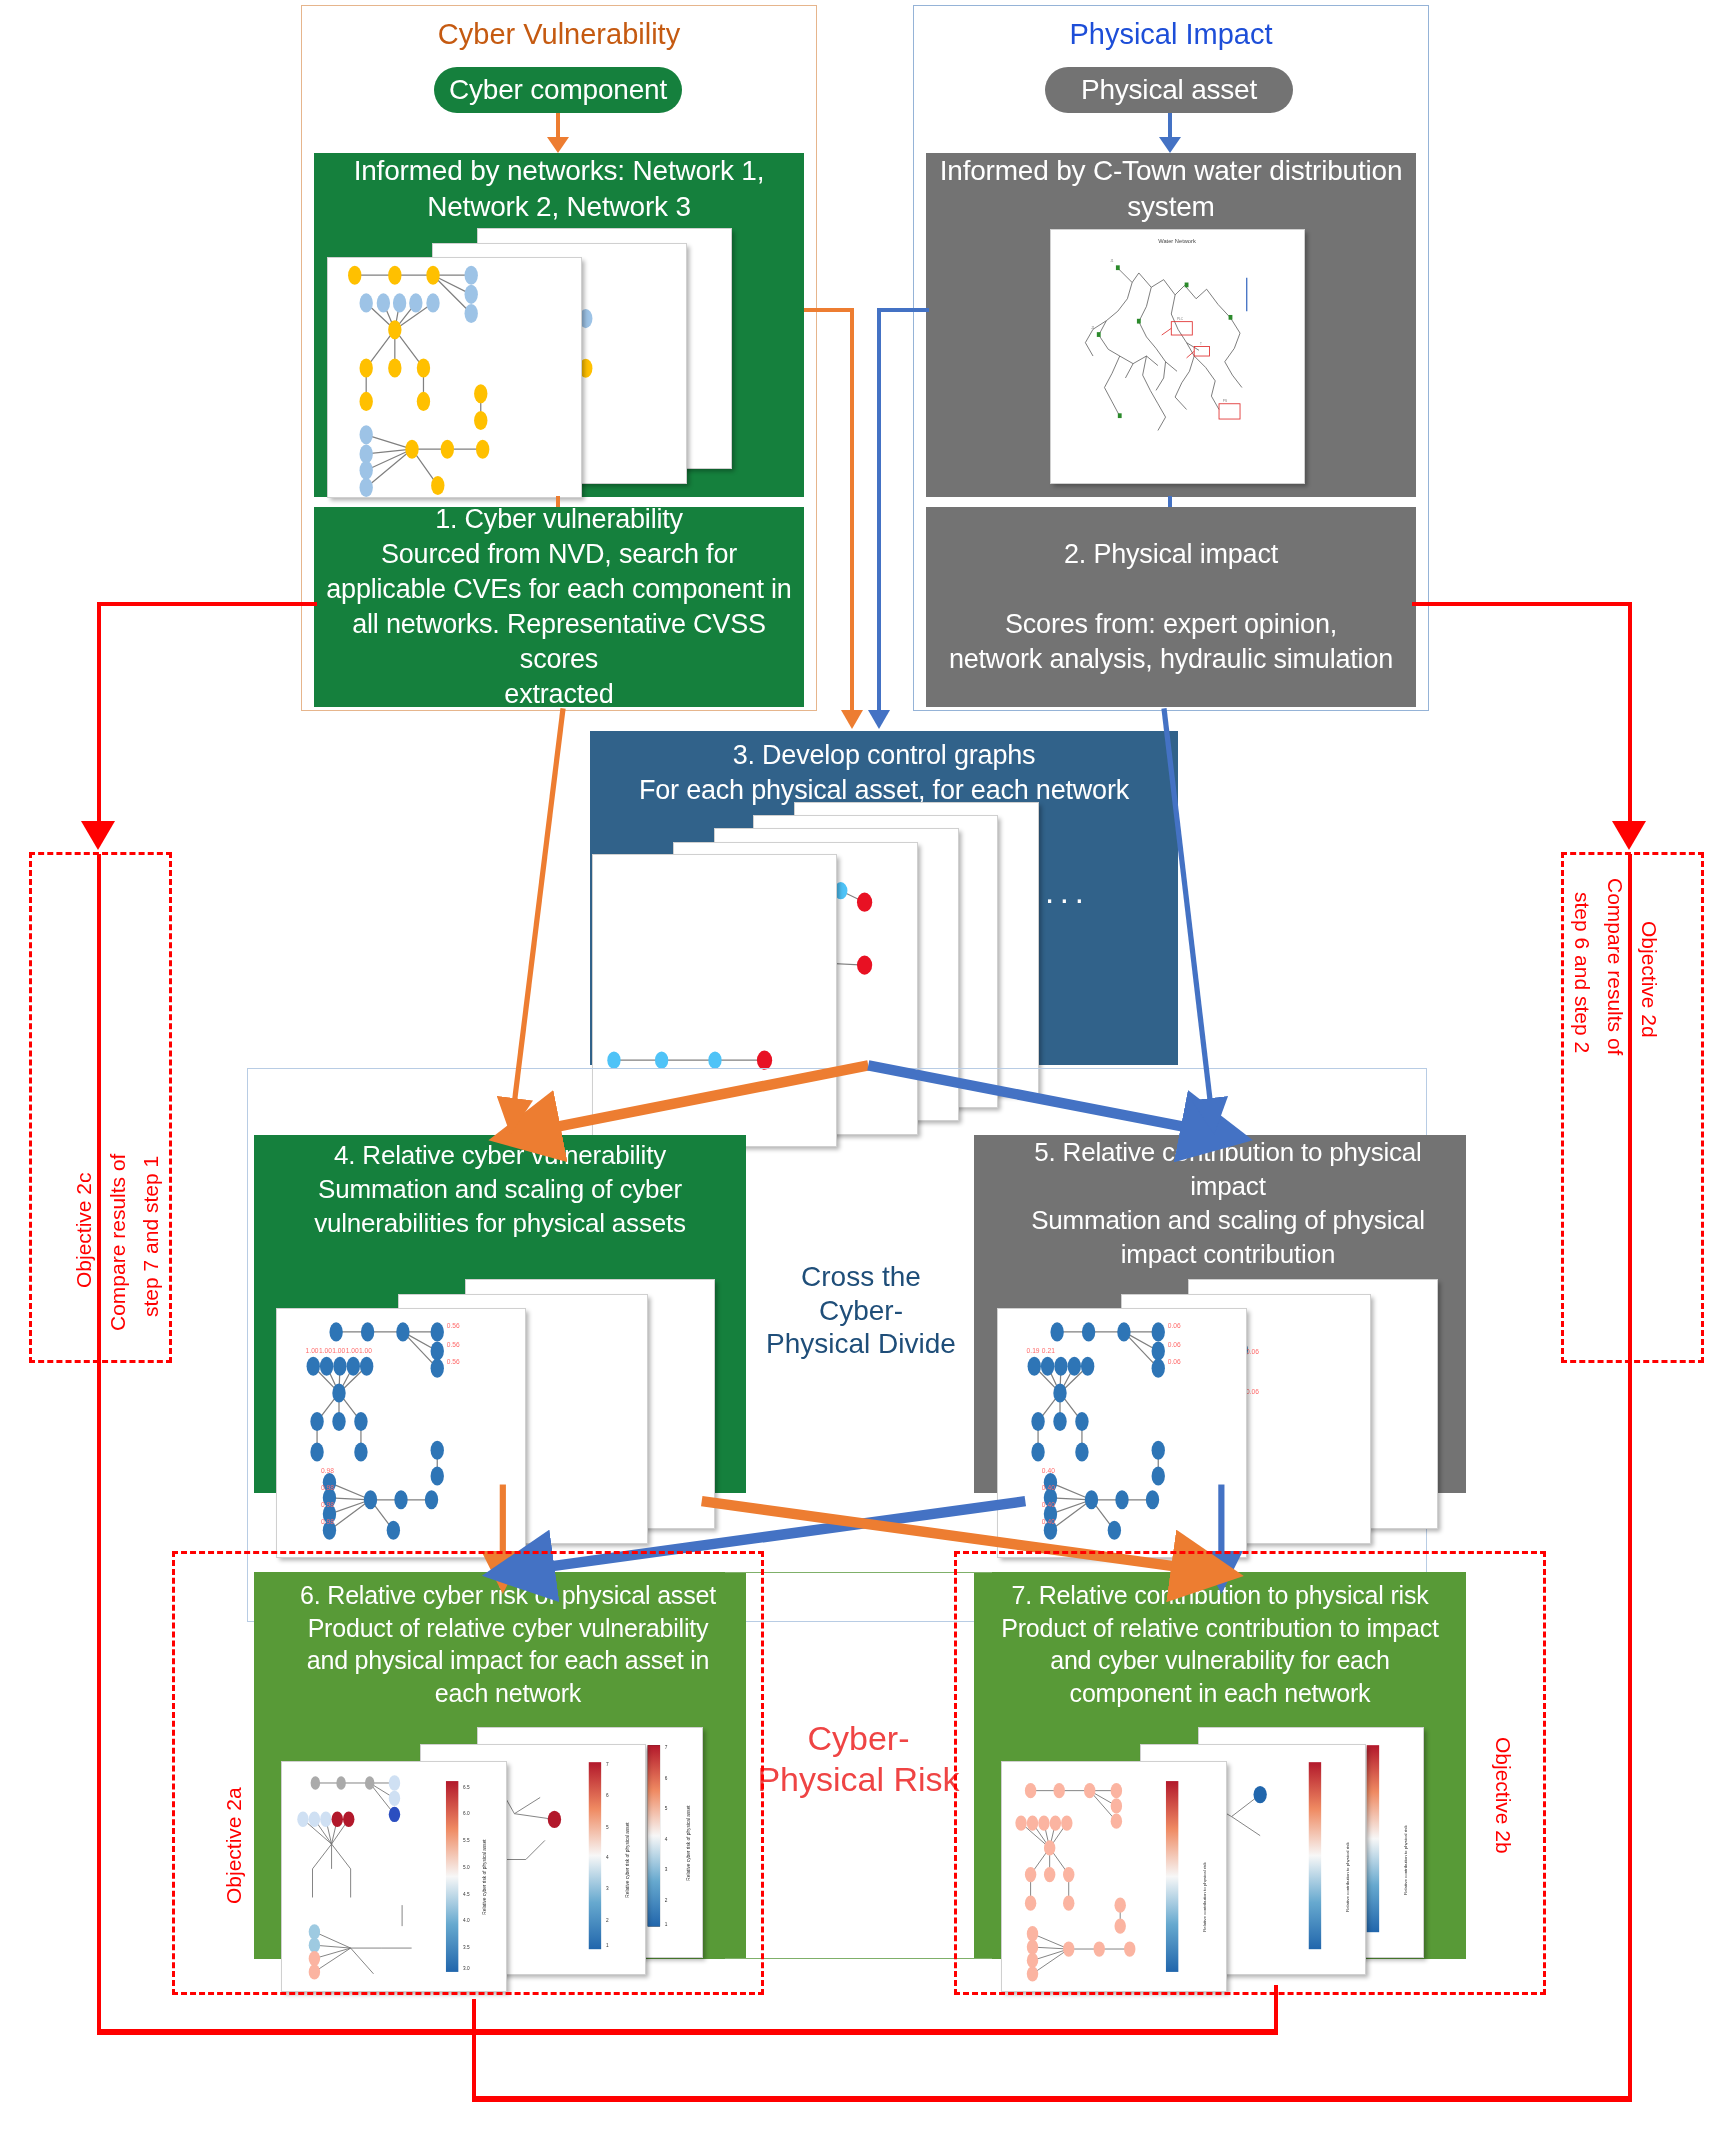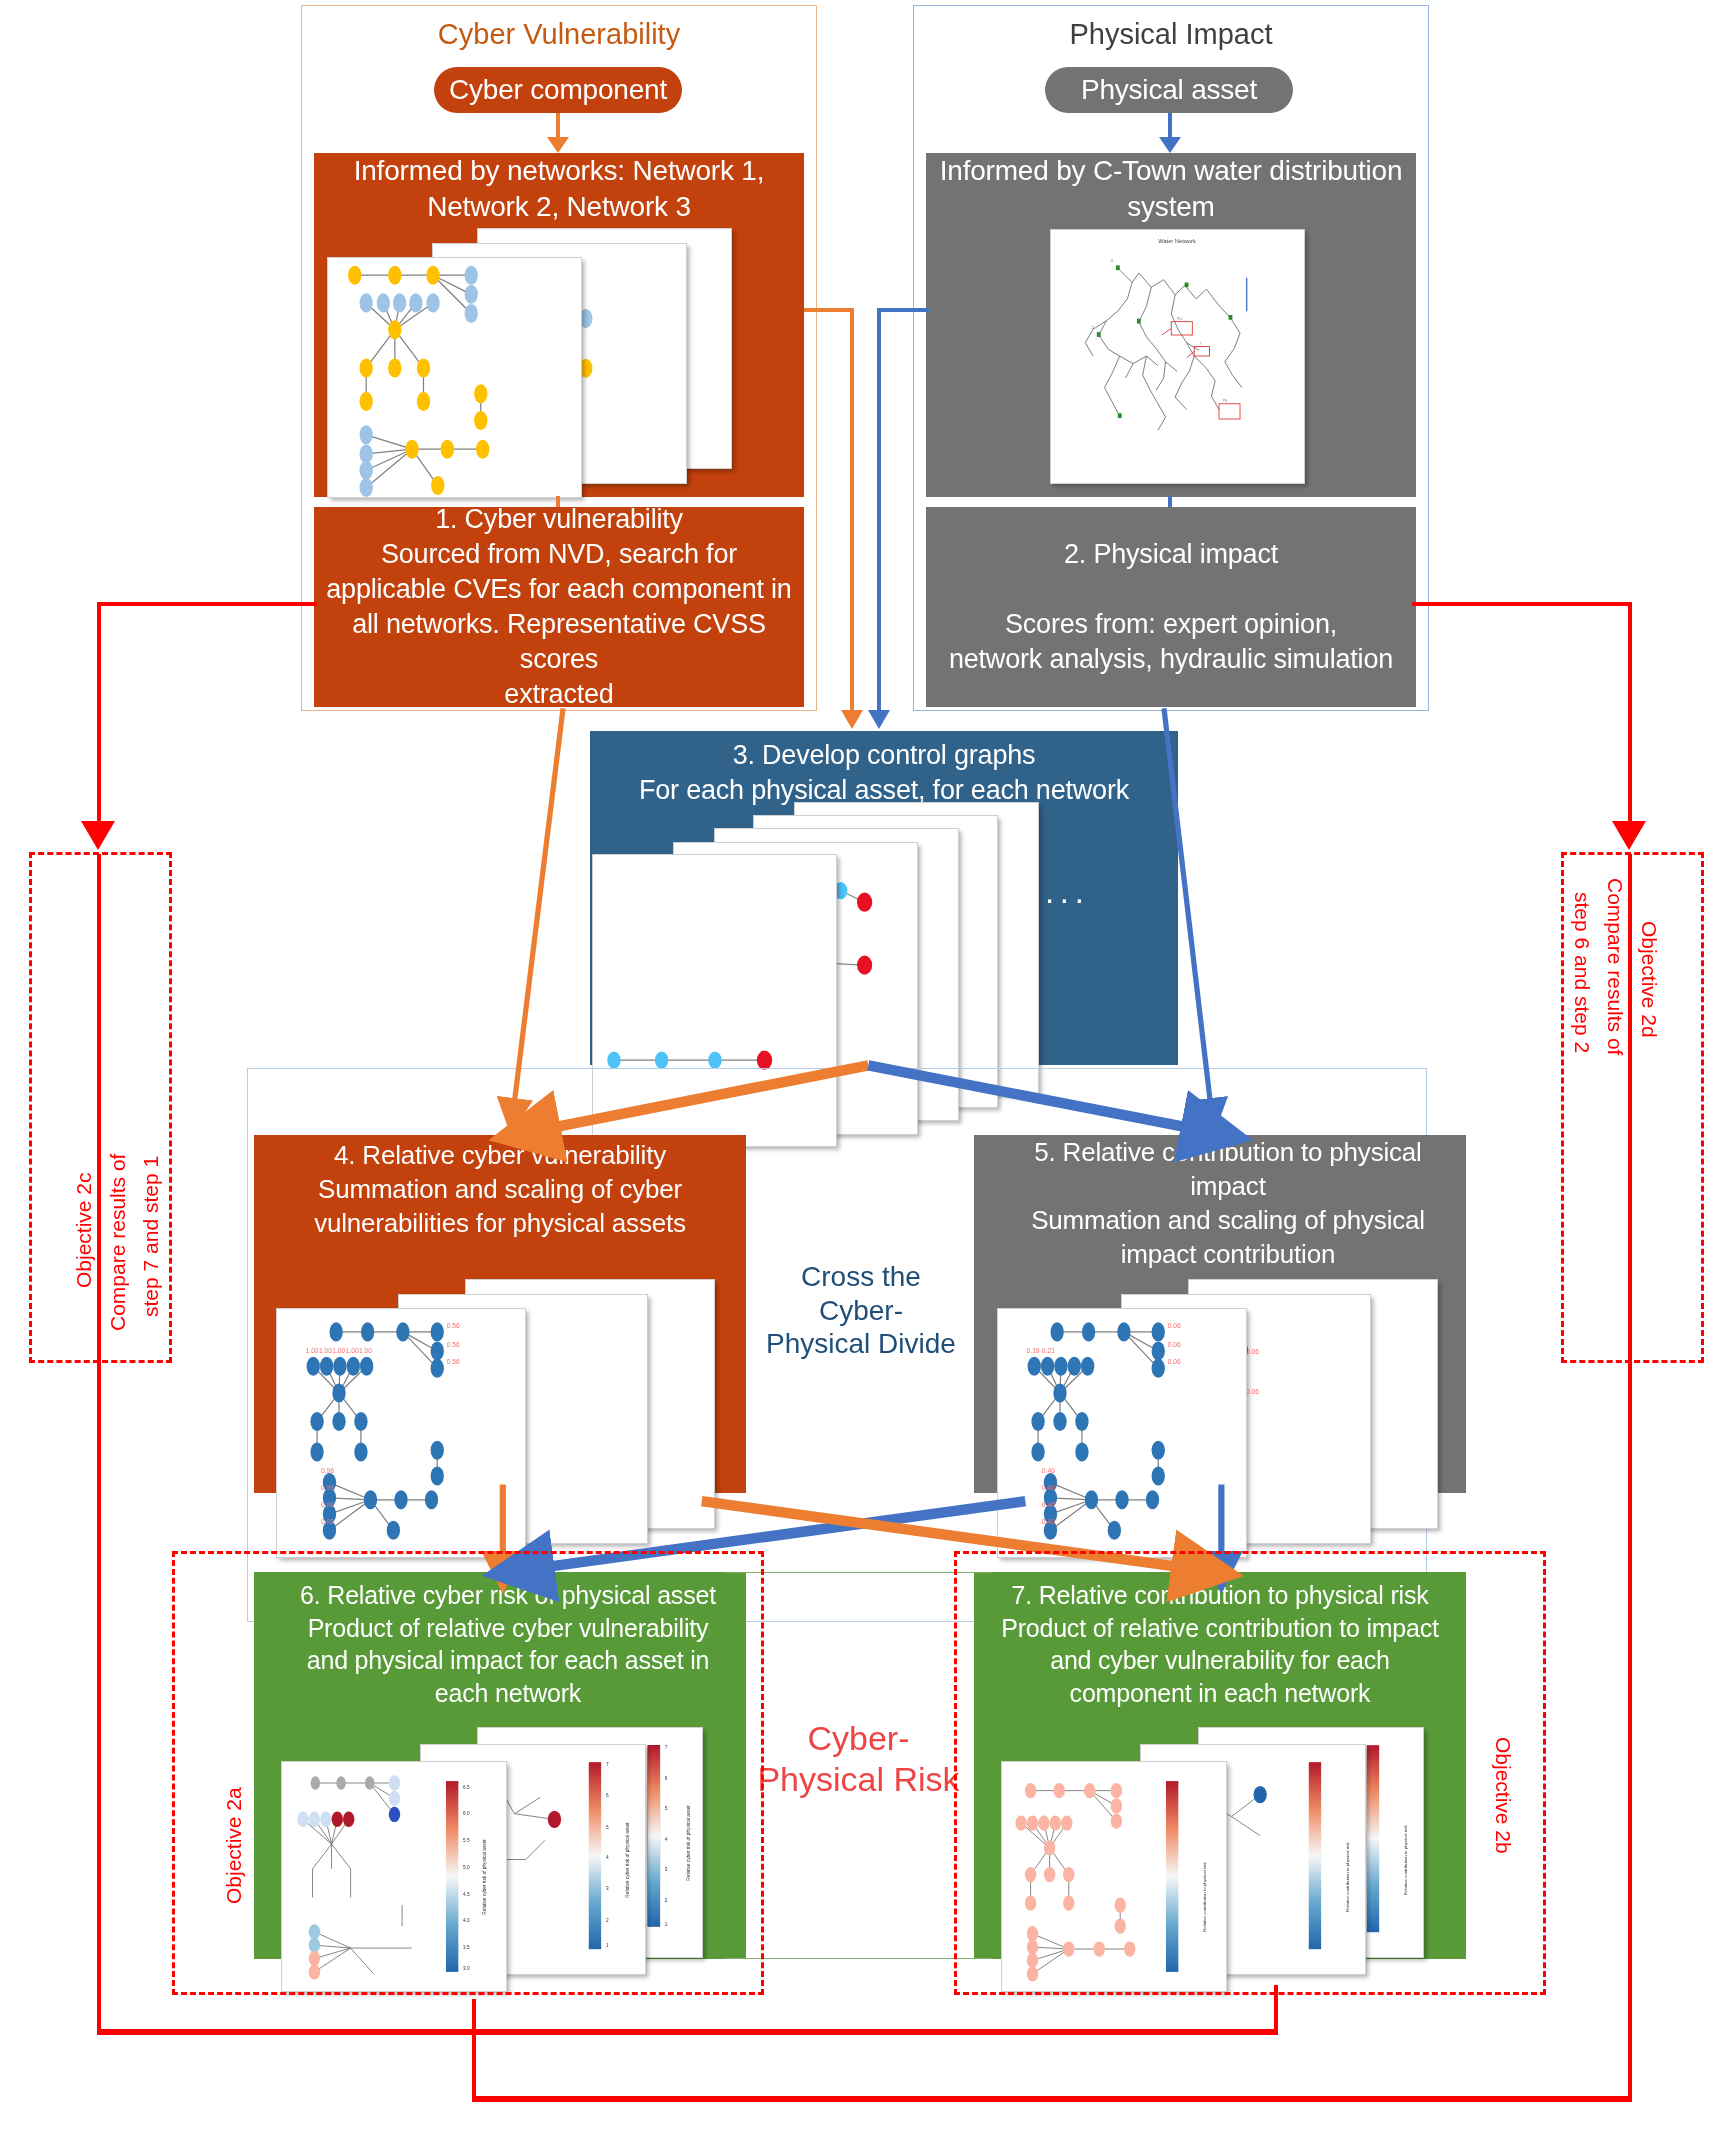--- a/index.html
+++ b/index.html
@@ -31,21 +31,21 @@
 
   
   .pill{
     border-radius:477px;color:#fff;display:flex;align-items:center;
     justify-content:center;font-size:28px;
     font-family:"Liberation Sans Narrow","Liberation Sans",sans-serif;
     letter-spacing:-0.2px;
   }
 
   
-  .panel-orange{background:#c2410c;text-align:center;}
+  .panel-orange{background:#15803d;text-align:center;}
   .panel-blue{background:#737373;}
   .panel-darkblue{background:#31628a;}
   .panel-green{background:#589a37;}
   .arrowhead{position:absolute;width:0;height:0;}
 
   
   .reddash{border:3.3px dashed #ff0000;}
   .redlabel{
     color:#ff0000;font-size:21px;white-space:nowrap;
     font-family:"Liberation Sans",sans-serif;
@@ -200,21 +200,21 @@
 
   <div class="abs panel-orange" style="left:314px;top:507px;width:490px;height:200px;"></div>
   <div class="abs boxtext" style="left:314px;top:507px;width:490px;height:200px;font-size:27px;">1. Cyber vulnerability
 Sourced from NVD, search for
 applicable CVEs for each component in
 all networks. Representative CVSS scores
 extracted</div>
 
   <div class="abs frame blue" style="left:913px;top:4.8px;width:516px;height:706px;"></div>
 
-  <div class="abs grouptitle" style="left:913px;top:18px;width:516px;color:#404040;">Physical Impact</div>
+  <div class="abs grouptitle" style="left:913px;top:18px;width:516px;color:#1d4ed8;">Physical Impact</div>
 
   <div class="abs pill panel-blue" style="left:1045px;top:67px;width:248px;height:46px;">Physical asset</div>
 
   <div class="abs" style="left:1168px;top:113px;width:4.3px;height:29px;background:#4472c4;"></div>
   <div class="abs arrowhead" style="left:1159px;top:137px;border-left:11.5px solid transparent;border-right:11.5px solid transparent;border-top:16px solid #4472c4;"></div>
 
   <div class="abs panel-blue" style="left:926px;top:153px;width:490px;height:344px;"></div>
   <div class="abs boxtext" style="left:926px;top:153px;width:490px;height:72px;font-size:28px;">Informed by C-Town water distribution
 system</div>
 

